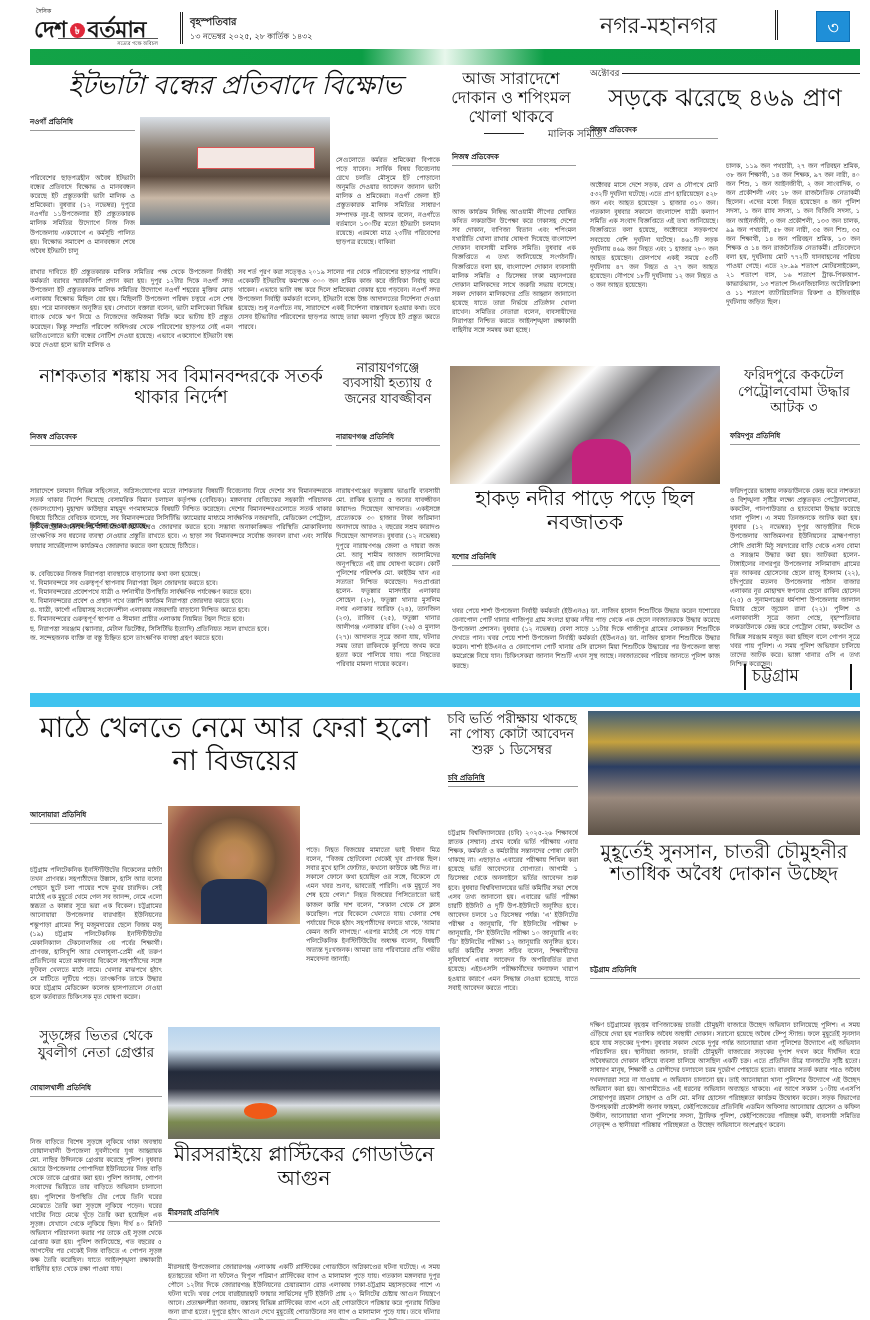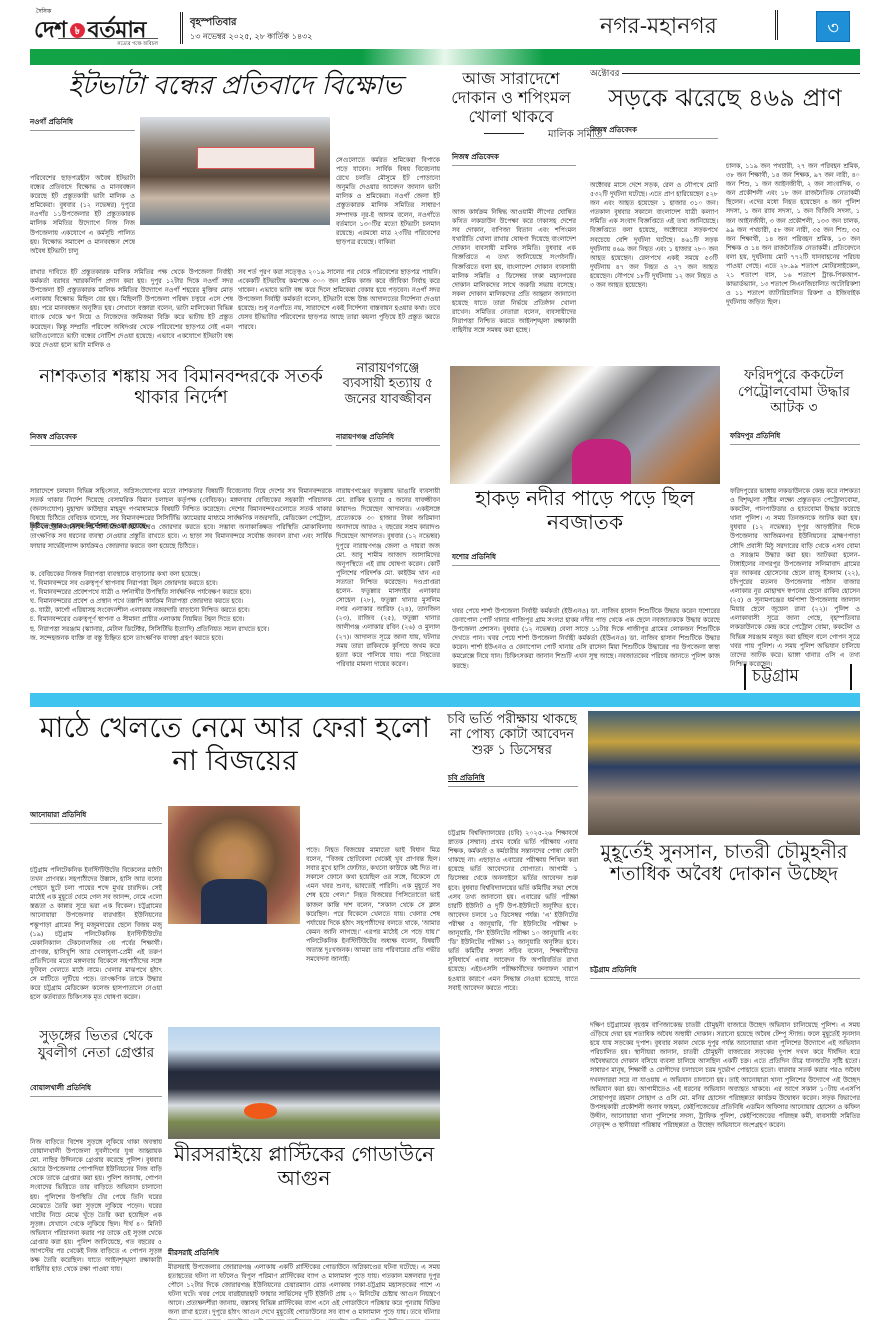--- a/index.html
+++ b/index.html
@@ -131,21 +131,21 @@
 <div class="abs body-text" style="left:306px;top:806px;width:134px;height:216px;">পড়ে। নিহত বিজয়ের মামাতো ভাই বিধান মিত্র বলেন, "বিজয় ছোটবেলা থেকেই খুব প্রাণবন্ত ছিল। সবার মুখে হাসি ফোটাত, কখনো কাউকে কষ্ট দিত না। সকালে ফোনে কথা হয়েছিল ওর সঙ্গে, বিকেলে যে এমন খবর শুনব, ভাবতেই পারিনি। এক মুহূর্তে সব শেষ হয়ে গেল।" নিহত বিজয়ের পিসিতোতো ভাই কাজল কান্তি দাশ বলেন, "সকাল থেকে সে ক্লাস করেছিল। পরে বিকেলে খেলতে যায়। খেলার শেষ পর্যায়ের দিকে হঠাৎ সহপাঠীদের বলতে থাকে, 'আমার কেমন জানি লাগছে।' এরপর মাঠেই সে পড়ে যায়।" পলিটেকনিক ইনস্টিটিউটের অধ্যক্ষ বলেন, বিষয়টি অত্যন্ত দুঃখজনক। আমরা তার পরিবারের প্রতি গভীর সমবেদনা জানাই।</div>
 
 <div class="abs headline" style="left:30px;top:1027px;width:132px;font-size:14px;">সুড়ঙ্গের ভিতর থেকে যুবলীগ নেতা গ্রেপ্তার</div>
 <div class="abs byline" style="left:30px;top:1082px;width:132px;">বোয়ালখালী প্রতিনিধি</div>
 <div class="abs body-text" style="left:30px;top:1098px;width:132px;height:215px;">নিজ বাড়িতে বিশেষ সুড়ঙ্গে লুকিয়ে থাকা অবস্থায় বোয়ালখালী উপজেলা যুবলীগের যুগ্ম আহ্বায়ক মো. নাছির উদ্দিনকে গ্রেপ্তার করেছে পুলিশ। বুধবার ভোরে উপজেলার পোপাদিয়া ইউনিয়নের নিজ বাড়ি থেকে তাকে গ্রেপ্তার করা হয়। পুলিশ জানায়, গোপন সংবাদের ভিত্তিতে তার বাড়িতে অভিযান চালানো হয়। পুলিশের উপস্থিতি টের পেয়ে তিনি ঘরের মেঝেতে তৈরি করা সুড়ঙ্গে লুকিয়ে পড়েন। ঘরের খাটের নিচে মেঝে খুঁড়ে তৈরি করা হয়েছিল এক সুড়ঙ্গ। যেখানে থেকে লুকিয়ে ছিল। দীর্ঘ ৪০ মিনিট অভিযান পরিচালনা করার পর তাকে ওই সুড়ঙ্গ থেকে গ্রেপ্তার করা হয়। পুলিশ জানিয়েছে, গত বছরের ৫ আগস্টের পর থেকেই নিজ বাড়িতে এ গোপন সুড়ঙ্গ কক্ষ তৈরি করেছিল। যাতে আইনশৃঙ্খলা রক্ষাকারী বাহিনীর হাত থেকে রক্ষা পাওয়া যায়।</div>
 
 <div class="abs photo img-fire" style="left:168px;top:1027px;width:272px;height:112px;">
     <div class="flame"></div>
   </div>
 <div class="abs headline" style="left:168px;top:1143px;width:272px;font-size:20px;">মীরসরাইয়ে প্লাস্টিকের গোডাউনে আগুন</div>
-<div class="abs byline" style="left:168px;top:1207px;width:272px;margin-top:40px;">মীরসরাই প্রতিনিধি</div>
+<div class="abs byline" style="left:168px;top:1207px;width:272px;">মীরসরাই প্রতিনিধি</div>
 <div class="abs body-text" style="left:168px;top:1223px;width:272px;height:92px;">মীরসরাই উপজেলার জোরারগঞ্জ এলাকায় একটি প্লাস্টিকের গোডাউনে অগ্নিকাণ্ডের ঘটনা ঘটেছে। এ সময় হতাহতের ঘটনা না ঘটলেও বিপুল পরিমাণ প্লাস্টিকের ব্যাগ ও মালামাল পুড়ে যায়। গতকাল মঙ্গলবার দুপুর পৌনে ১২টার দিকে জোরারগঞ্জ ইউনিয়নের চেয়ারম্যান রোড এলাকায় ঢাকা-চট্টগ্রাম মহাসড়কের পাশে এ ঘটনা ঘটে। খবর পেয়ে বারইয়ারহাট ফায়ার সার্ভিসের দুটি ইউনিট প্রায় ২০ মিনিটের চেষ্টায় আগুন নিয়ন্ত্রণে আনে। প্রত্যক্ষদর্শীরা জানায়, বস্তাসহ বিভিন্ন প্লাস্টিকের ব্যাগ এনে ওই গোডাউনে পরিষ্কার করে পুনরায় বিক্রির জন্য রাখা হতো। দুপুরে হঠাৎ আগুন দেখে মুহূর্তেই গোডাউনের সব ব্যাগ ও মালামাল পুড়ে যায়। তবে ঘটনার দিন কাজ বন্ধ থাকায় গোডাউনে কেউ অবস্থান করছিলেন না। গোডাউন মালিক সেলিম উদ্দিন বলেন, সকাল ১১টার দিকে গোডাউনে আগুন লাগার খবর পাই। ছুটে গিয়ে দেখি ভিতরে আগুন জ্বলছে, তখন ফোনে ফায়ার সার্ভিসের সহায়তায় আগুন নিভানো হয়। তিনি জানান, ব্যাংক এবং বিভিন্ন আর্থিক প্রতিষ্ঠান থেকে ঋণ নিয়ে চালাচ্ছিলেন এই ব্যবসা। আগুনে সব পুড়ে যাওয়ায় কান্নায় ভেঙে পড়েন এ ব্যবসায়ী।</div>
 
 <div class="abs headline" style="left:446px;top:711px;width:132px;font-size:13px;">চবি ভর্তি পরীক্ষায় থাকছে না পোষ্য কোটা আবেদন শুরু ১ ডিসেম্বর</div>
 <div class="abs byline" style="left:448px;top:772px;width:130px;text-decoration:underline;">চবি প্রতিনিধি</div>
 <div class="abs body-text" style="left:448px;top:789px;width:130px;height:526px;">চট্টগ্রাম বিশ্ববিদ্যালয়ের (চবি) ২০২৫-২৬ শিক্ষাবর্ষে স্নাতক (সম্মান) প্রথম বর্ষের ভর্তি পরীক্ষায় এবার শিক্ষক, কর্মকর্তা ও কর্মচারীর সন্তানদের পোষ্য কোটা থাকছে না। এছাড়াও এবারের পরীক্ষায় শিথিল করা হয়েছে ভর্তি আবেদনের যোগ্যতা। আগামী ১ ডিসেম্বর থেকে অনলাইনে ভর্তির আবেদন শুরু হবে। বুধবার বিশ্ববিদ্যালয়ের ভর্তি কমিটির সভা শেষে এসব তথ্য জানানো হয়। এবারের ভর্তি পরীক্ষা চারটি ইউনিট ও দুটি উপ-ইউনিটে অনুষ্ঠিত হবে। আবেদন চলবে ১৫ ডিসেম্বর পর্যন্ত। 'এ' ইউনিটের পরীক্ষা ৫ জানুয়ারি, 'বি' ইউনিটের পরীক্ষা ৮ জানুয়ারি, 'সি' ইউনিটের পরীক্ষা ১০ জানুয়ারি এবং 'ডি' ইউনিটের পরীক্ষা ১২ জানুয়ারি অনুষ্ঠিত হবে। ভর্তি কমিটির সদস্য সচিব বলেন, শিক্ষার্থীদের সুবিধার্থে এবার আবেদন ফি অপরিবর্তিত রাখা হয়েছে। এইচএসসি পরীক্ষার্থীদের ফলাফল খারাপ হওয়ার কারণে এমন সিদ্ধান্ত নেওয়া হয়েছে, যাতে সবাই আবেদন করতে পারে।</div>
 
 <div class="abs photo img-police" style="left:588px;top:711px;width:272px;height:124px;"></div>
 <div class="abs headline" style="left:588px;top:840px;width:272px;font-size:19px;">মুহূর্তেই সুনসান, চাতরী চৌমুহনীর শতাধিক অবৈধ দোকান উচ্ছেদ</div>
 <div class="abs byline" style="left:590px;top:964px;width:270px;">চট্টগ্রাম প্রতিনিধি</div>
 <div class="abs body-text" style="left:590px;top:981px;width:270px;height:334px;">দক্ষিণ চট্টগ্রামের বৃহত্তম বাণিজ্যকেন্দ্র চাতরী চৌমুহনী বাজারে উচ্ছেদ অভিযান চালিয়েছে পুলিশ। এ সময় গুঁড়িয়ে দেয়া হয় শতাধিক অবৈধ অস্থায়ী দোকান। সরানো হয়েছে অবৈধ টেম্পু স্ট্যান্ড। ফলে মুহূর্তেই সুনসান হয়ে যায় সড়কের দুপাশ। বুধবার সকাল থেকে দুপুর পর্যন্ত আনোয়ারা থানা পুলিশের উদ্যোগে এই অভিযান পরিচালিত হয়। স্থানীয়রা জানান, চাতরী চৌমুহনী বাজারের সড়কের দুপাশ দখল করে দীর্ঘদিন ধরে অবৈধভাবে দোকান বসিয়ে ব্যবসা চালিয়ে আসছিল একটি চক্র। এতে প্রতিদিন তীব্র যানজটের সৃষ্টি হতো। সাধারণ মানুষ, শিক্ষার্থী ও রোগীদের চলাচলে চরম দুর্ভোগ পোহাতে হতো। বারবার সতর্ক করার পরও অবৈধ দখলদাররা সরে না যাওয়ায় এ অভিযান চালানো হয়। তাই আনোয়ারা থানা পুলিশের উদ্যোগে এই উচ্ছেদ অভিযান করা হয়। আগামীতেও এই ধরনের অভিযান অব্যাহত থাকবে। এর আগে সকাল ১০টায় এএসপি সোহাগপুর রহমান সোহাগ ও ওসি মো. মনির হোসেন পরিচ্ছন্নতা কার্যক্রম উদ্বোধন করেন। সড়ক বিভাগের উপসহকারী প্রকৌশলী জনাব ফাহমা, কেইপিজেডের প্রতিনিধি এডমিন অফিসার আনোয়ার হোসেন ও কফিল উদ্দীন, আনোয়ারা থানা পুলিশের সদস্য, ট্রাফিক পুলিশ, কেইপিজেডের পরিচ্ছন্ন কর্মী, ব্যবসায়ী সমিতির নেতৃবৃন্দ ও স্থানীয়রা পরিষ্কার পরিচ্ছন্নতা ও উচ্ছেদ অভিযানে অংশগ্রহণ করেন।</div>

